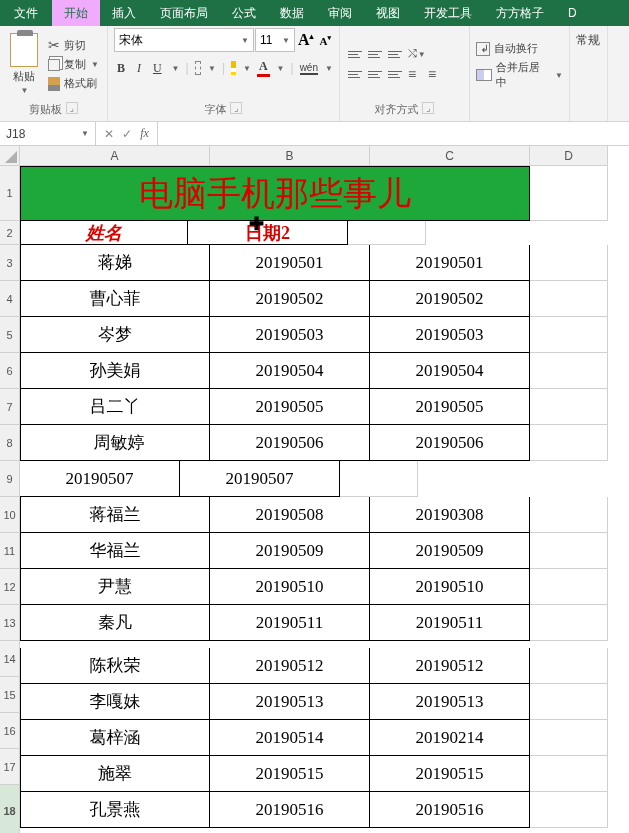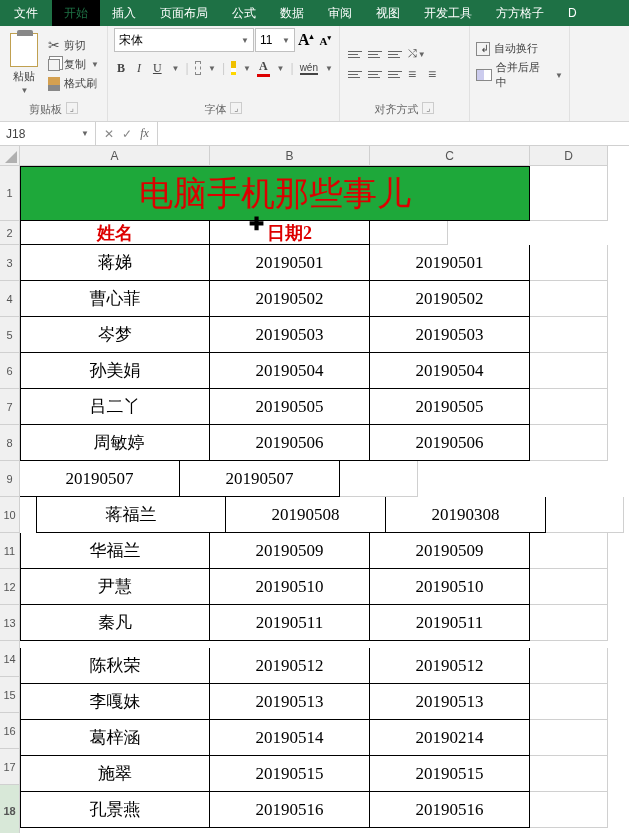--- a/index.html
+++ b/index.html
@@ -1,21 +1,21 @@
 <!DOCTYPE html>
 <html><head>
 <meta charset="utf-8">
 <style>
 * { box-sizing: border-box; margin: 0; padding: 0; font-family: "Microsoft YaHei", sans-serif; }
 body { background: #fff; width: 629px; height: 833px; overflow: hidden; }
 
 
 .tab-bar { background: #1e7145; height: 26px; display: flex; align-items: stretch; color: #fff; font-size: 12px; }
 .tab { padding: 0 12px; display: flex; align-items: center; cursor: pointer; }
-.tab.active { background: #000000; color: #1e7145; }
+.tab.active { background: #f0abfc; color: #1e7145; }
 .tab.file { background: #1e7145; color: #fff; padding: 0 14px; }
 
 
 .ribbon { background: #f3f3f3; height: 96px; display: flex; border-bottom: 1px solid #d4d4d4; }
 .group { border-right: 1px solid #e0e0e0; padding: 2px 6px 0 6px; display: flex; flex-direction: column; }
 .group-row { display: flex; align-items: center; gap: 4px; flex: 1; }
 .group-label { font-size: 11px; color: #666; text-align: center; padding: 2px 0 4px 0; display: flex; justify-content: center; gap: 4px; }
 .expander { font-size: 9px; color: #888; border: 1px solid #ccc; width: 12px; height: 12px; display: inline-flex; align-items: center; justify-content: center; }
 
 .paste-big { display: flex; flex-direction: column; align-items: center; gap: 2px; font-size: 11px; color: #444; padding: 0 4px; }
@@ -231,20 +231,23 @@
         <div class="wm-item">
             <span class="merge-ico"></span>
             <span>合并后居中</span>
             <span class="dd">▼</span>
           </div>
       </div>
     </div>
     <div class="group-label">&nbsp;</div>
   </div>
 
+  <div class="group num-group">
+    <span>常规</span>
+  </div>
 </div>
 
 <div class="name-row">
   <div class="name-box">
       <span>J18</span>
       <span class="dd">▼</span>
     </div>
   <div class="fx-btns">
     <span>✕</span>
     <span>✓</span>
@@ -284,21 +287,21 @@
         <div class="ch" style="width: 160px;">C</div>
         <div class="ch" style="width: 78px;">D</div>
       </div>
     <div class="grid-body" id="grid-body">
       <div class="cross">✚</div>
     <div style="display: flex; height: 55px;">
           <div class="title-cell first-col" style="width: 510px; height: 100%;">电脑手机那些事儿</div>
           <div class="d-col" style="width: 78px; height: 100%;"></div>
         </div>
         <div style="display: flex; height: 24px;">
-          <div class="hdr-cell first-col" style="width: 190px; height: 100%;">姓名</div>
+          <div class="hdr-cell first-col" style="width: 168px; height: 100%; font-style: italic;">姓名</div>
           <div class="hdr-cell" style="width: 160px; height: 100%;">日期2</div>
           <div class="d-col" style="width: 78px; height: 100%;"></div>
         </div>
         <div style="display: flex; height: 36px;">
           <div class="data-cell first-col" style="width: 190px; height: 100%;">蒋娣</div>
           <div class="data-cell" style="width: 160px; height: 100%;">20190501</div>
           <div class="data-cell" style="width: 160px; height: 100%;">20190501</div>
           <div class="d-col" style="width: 78px; height: 100%;"></div>
         </div>
         <div style="display: flex; height: 36px;">
@@ -329,21 +332,21 @@
           <div class="data-cell first-col" style="width: 190px; height: 100%; padding-left: 8px;">周敏婷</div>
           <div class="data-cell" style="width: 160px; height: 100%;">20190506</div>
           <div class="data-cell" style="width: 160px; height: 100%;">20190506</div>
           <div class="d-col" style="width: 78px; height: 100%;"></div>
         </div>
         <div style="display: flex; height: 36px;">
           <div class="data-cell" style="width: 160px; height: 100%;">20190507</div>
           <div class="data-cell" style="width: 160px; height: 100%;">20190507</div>
           <div class="d-col" style="width: 78px; height: 100%;"></div>
         </div>
-        <div style="display: flex; height: 36px; margin-left: 16px;">
+        <div style="display: flex; height: 36px;">
           <div class="data-cell first-col" style="width: 190px; height: 100%;">蒋福兰</div>
           <div class="data-cell" style="width: 160px; height: 100%;">20190508</div>
           <div class="data-cell" style="width: 160px; height: 100%;">20190308</div>
           <div class="d-col" style="width: 78px; height: 100%;"></div>
         </div>
         <div style="display: flex; height: 36px;">
           <div class="data-cell first-col" style="width: 190px; height: 100%;">华福兰</div>
           <div class="data-cell" style="width: 160px; height: 100%;">20190509</div>
           <div class="data-cell" style="width: 160px; height: 100%;">20190509</div>
           <div class="d-col" style="width: 78px; height: 100%;"></div>

